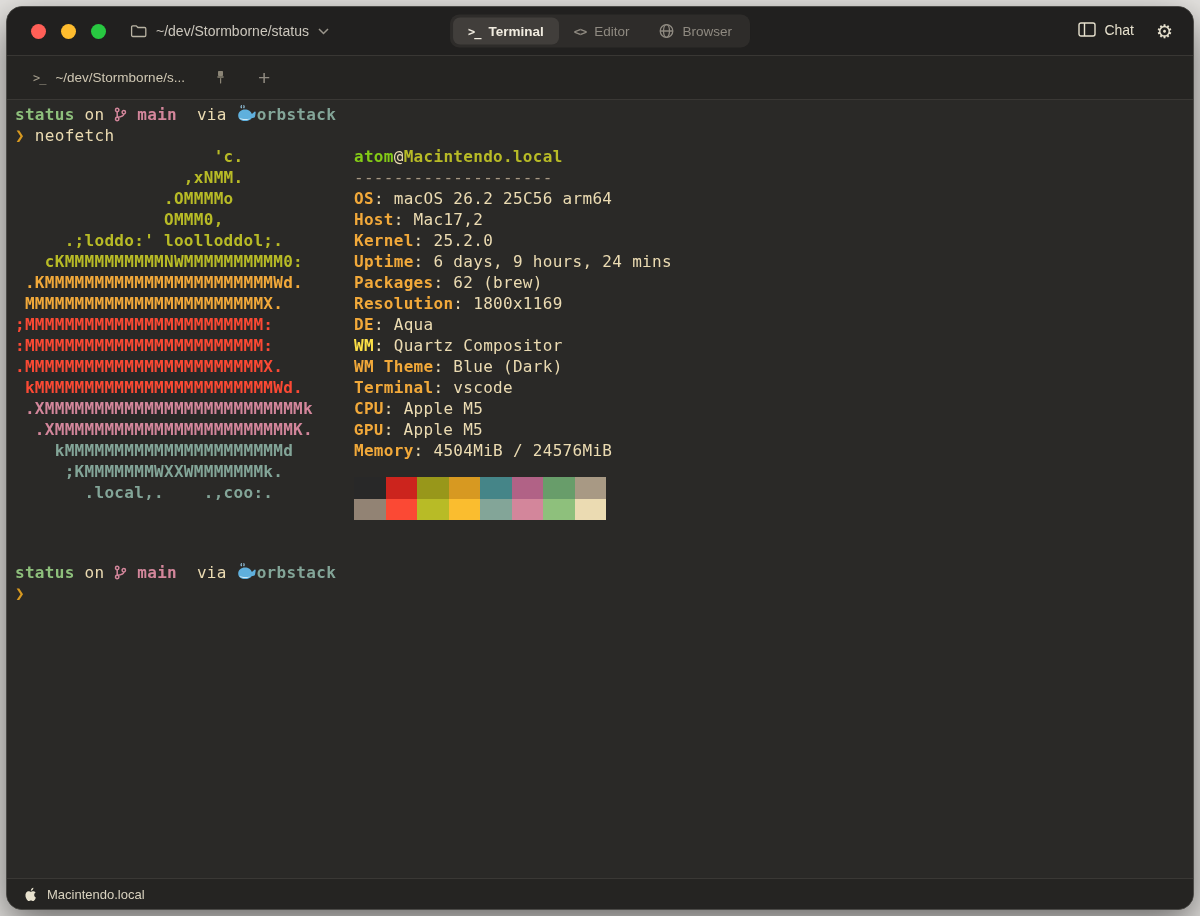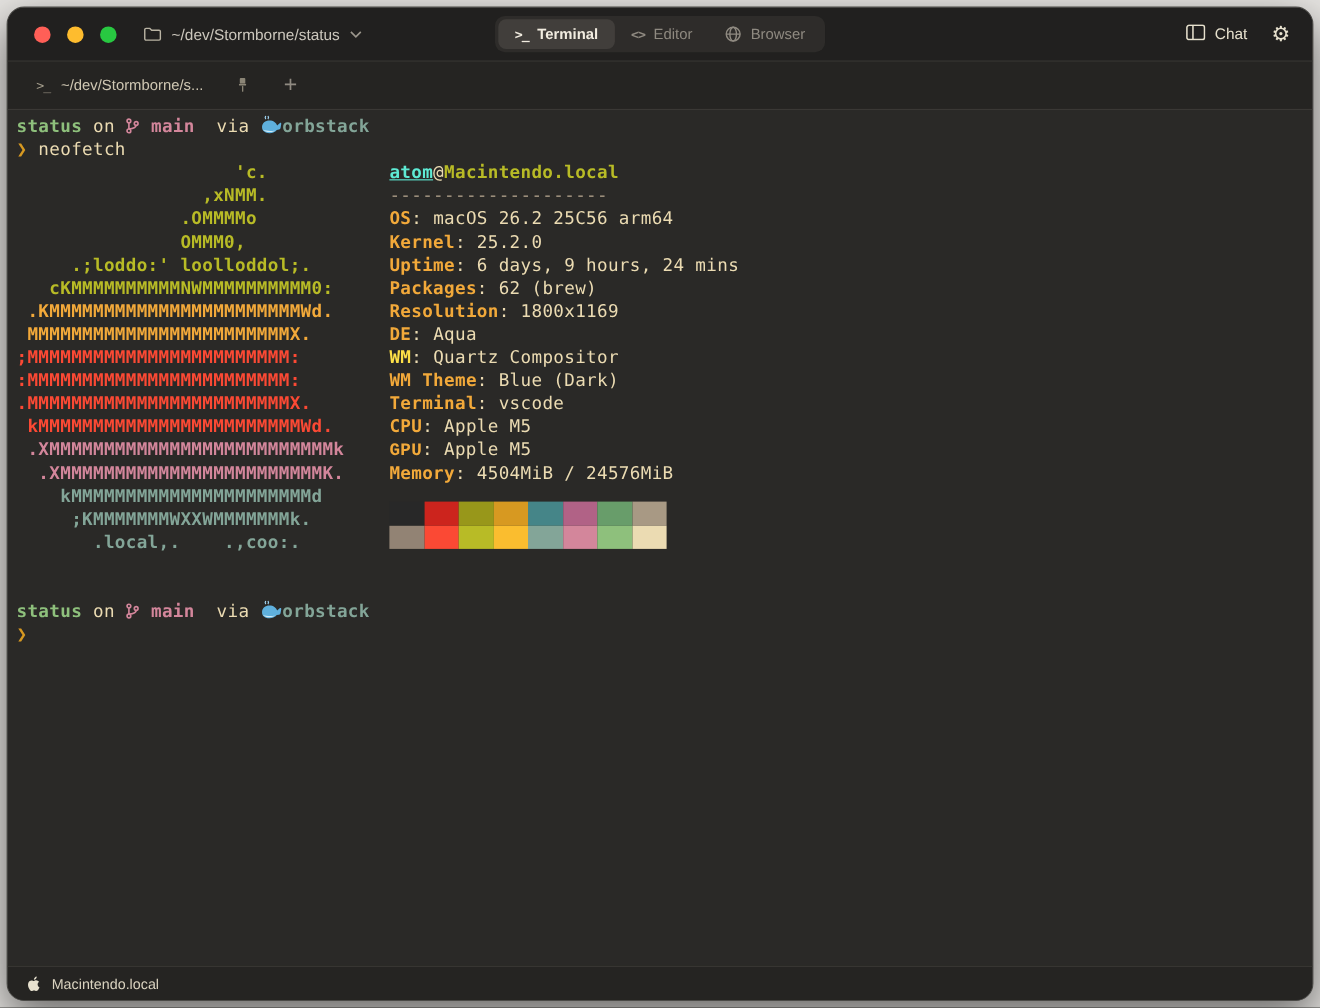--- a/index.html
+++ b/index.html
@@ -192,23 +192,24 @@
         <div class="tline" style="color: rgb(251, 73, 52);">.MMMMMMMMMMMMMMMMMMMMMMMMX.</div>
         <div class="tline" style="color: rgb(251, 73, 52);"> kMMMMMMMMMMMMMMMMMMMMMMMMWd.</div>
         <div class="tline" style="color: rgb(211, 134, 155);"> .XMMMMMMMMMMMMMMMMMMMMMMMMMMk</div>
         <div class="tline" style="color: rgb(211, 134, 155);">  .XMMMMMMMMMMMMMMMMMMMMMMMMK.</div>
         <div class="tline" style="color: rgb(131, 165, 152);">    kMMMMMMMMMMMMMMMMMMMMMMd</div>
         <div class="tline" style="color: rgb(131, 165, 152);">     ;KMMMMMMMWXXWMMMMMMMk.</div>
         <div class="tline" style="color: rgb(131, 165, 152);">       .local,.    .,coo:.</div>
       </div>
 
       <div class="info-col">
-        <div class="tline"><span class="b" style="color: #5eead4; text-decoration: underline;">atom</span><span>@</span><span class="b" style="color: rgb(184, 187, 38);">Macintendo.local</span></div>
+        <div class="tline"><span class="b" style="color: #84cc16;">atom</span><span>@</span><span class="b" style="color: rgb(184, 187, 38);">Macintendo.local</span></div>
         <div class="tline" style="color: rgb(168, 153, 132);">--------------------</div>
         <div class="tline"><span class="b" style="color: rgb(242, 169, 58);">OS</span><span>: </span><span>macOS 26.2 25C56 arm64</span></div>
+        <div class="tline"><span class="b" style="color: rgb(242, 169, 58);">Host</span><span>: </span><span>Mac17,2</span></div>
         <div class="tline"><span class="b" style="color: rgb(242, 169, 58);">Kernel</span><span>: </span><span>25.2.0</span></div>
         <div class="tline"><span class="b" style="color: rgb(242, 169, 58);">Uptime</span><span>: </span><span>6 days, 9 hours, 24 mins</span></div>
         <div class="tline"><span class="b" style="color: rgb(242, 169, 58);">Packages</span><span>: </span><span>62 (brew)</span></div>
         <div class="tline"><span class="b" style="color: rgb(242, 169, 58);">Resolution</span><span>: </span><span>1800x1169</span></div>
         <div class="tline"><span class="b" style="color: rgb(242, 169, 58);">DE</span><span>: </span><span>Aqua</span></div>
         <div class="tline"><span class="b" style="color: #fde047;">WM</span><span>: </span><span>Quartz Compositor</span></div>
         <div class="tline"><span class="b" style="color: rgb(242, 169, 58);">WM Theme</span><span>: </span><span>Blue (Dark)</span></div>
         <div class="tline"><span class="b" style="color: rgb(242, 169, 58);">Terminal</span><span>: </span><span>vscode</span></div>
         <div class="tline"><span class="b" style="color: rgb(242, 169, 58);">CPU</span><span>: </span><span>Apple M5</span></div>
         <div class="tline"><span class="b" style="color: rgb(242, 169, 58); font-family: Liberation Mono, monospace;">GPU</span><span>: </span><span>Apple M5</span></div>

